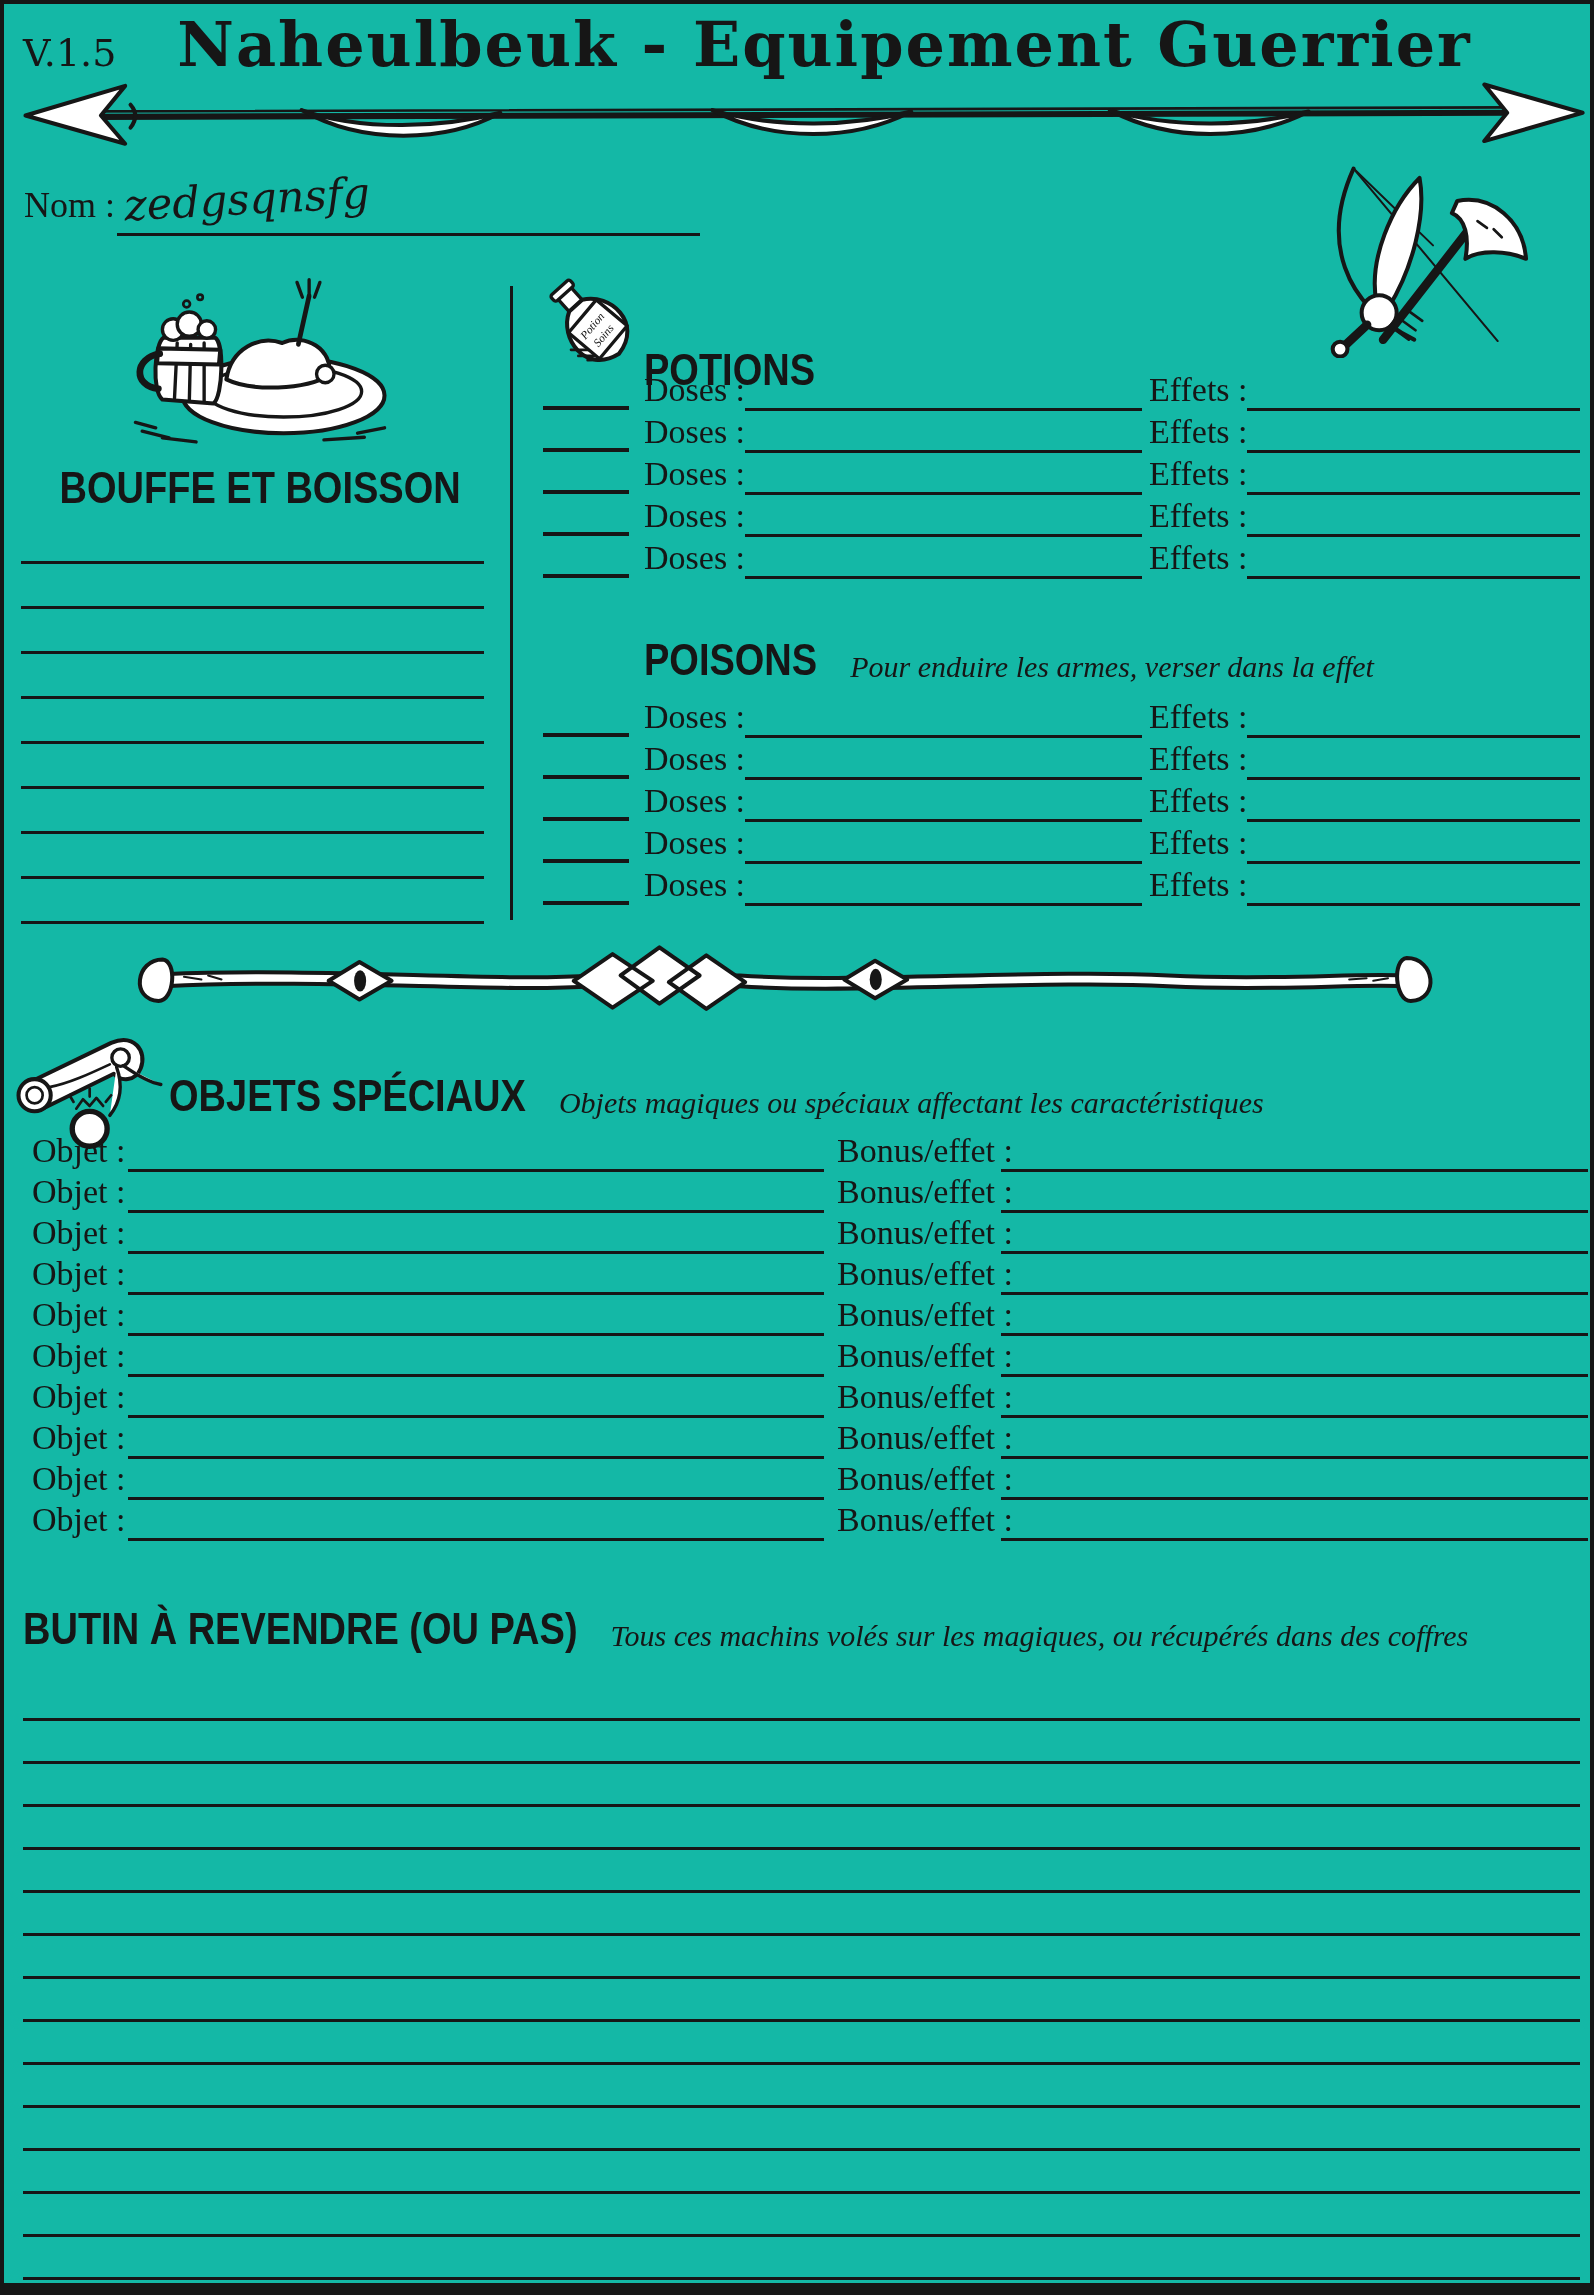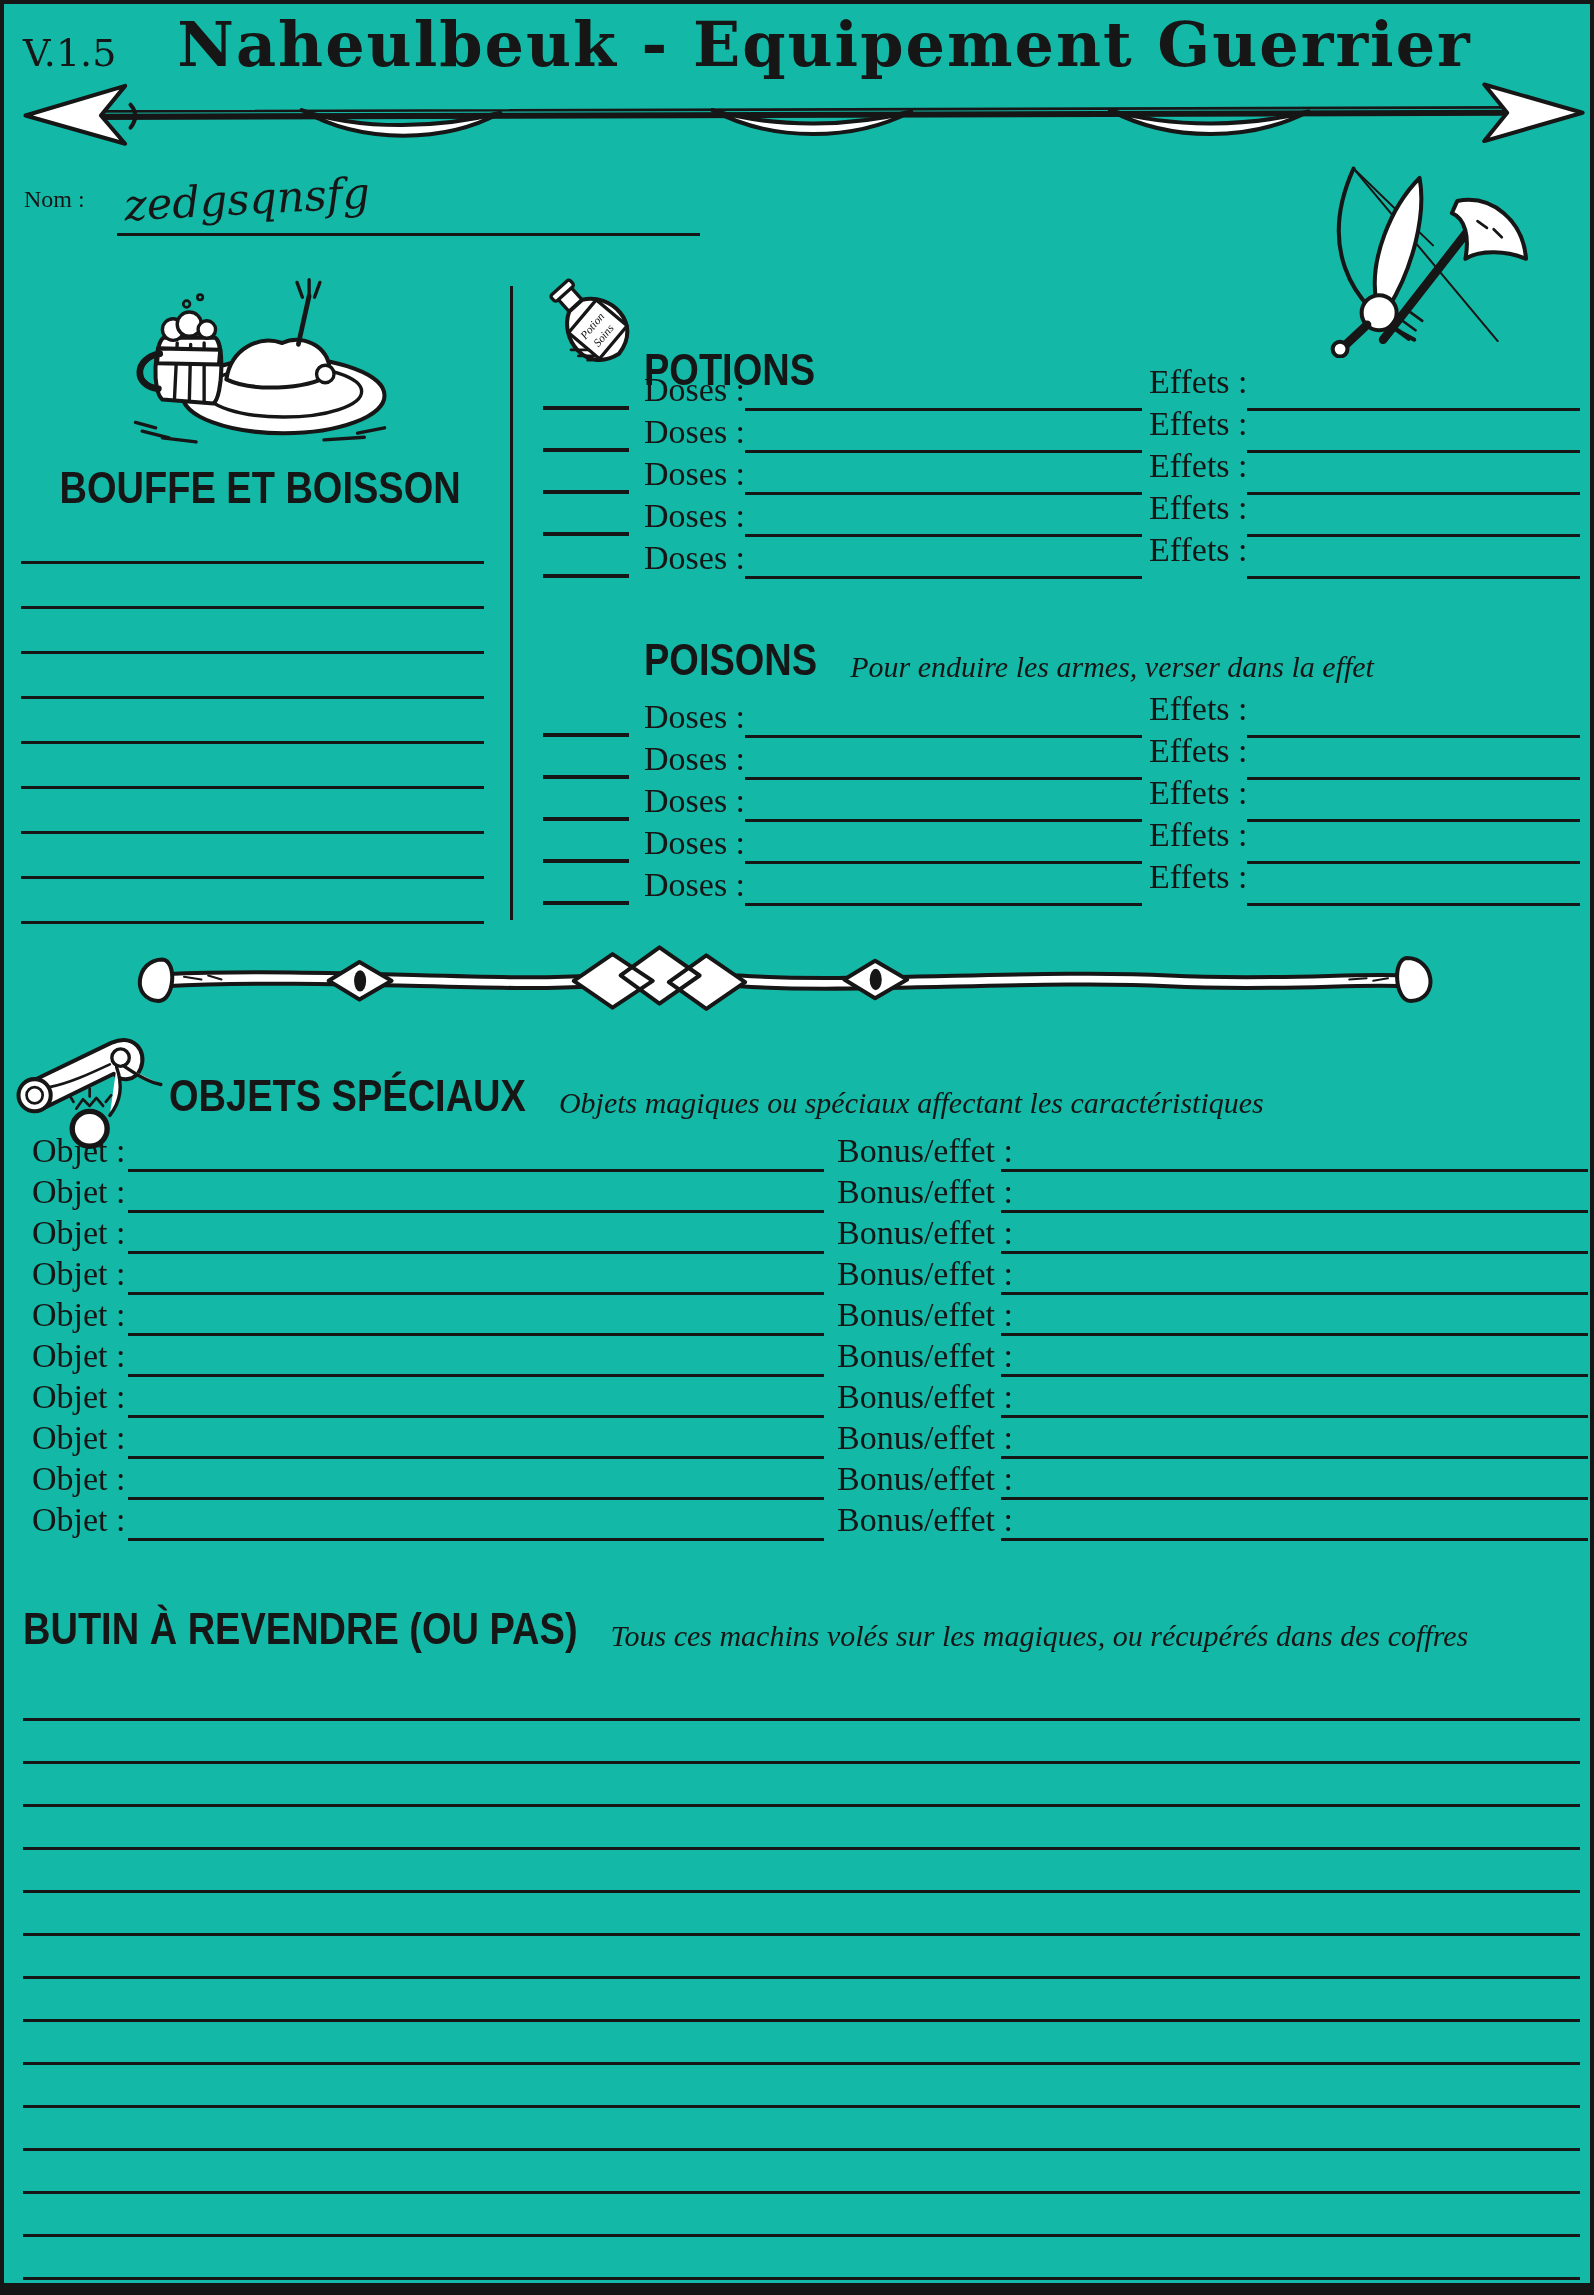--- a/index.html
+++ b/index.html
@@ -50,21 +50,21 @@
   .head-row{display:flex;align-items:baseline;gap:33px;}
   .label{
     font-family:"Liberation Serif",serif;
     font-size:34px;
     line-height:1;
     white-space:nowrap;
   }
   .rule{position:absolute;height:3.4px;background:#161616;}
   .vdivider{left:506px;top:282px;width:3.4px;height:634px;background:#161616;}
   
-  .nom-label{left:20px;top:183px;font-size:24px;}
+  .nom-label{left:20px;top:183px;font-size:36px;}
   .nom-value{
     left:120px;top:170px;
     font-family:"DejaVu Serif",serif;
     font-style:italic;
     font-size:43px;
     transform:rotate(-3deg);
   }
   .nom-line{left:113px;top:229px;width:583px;height:3.4px;}
   
   .bouffe-heading{left:23.6px;top:467px;width:465px;text-align:center;transform-origin:center bottom;}
@@ -72,21 +72,21 @@
   .bouffe-item{position:relative;height:45px;}
   .bouffe-item .rule{left:17px;width:463px;bottom:0;}
   
   .dose-rows{left:0;width:100%;}
   .potions-rows{top:365px;}
   .poisons-rows{top:692px;}
   .dose-row{position:relative;height:42px;padding-left:14px;}
   .dose-row .stub{left:539px;width:86px;bottom:1.3px;}
   .dose-row .doses{position:absolute;left:640px;bottom:4px;}
   .dose-row .dose-line{left:741px;width:397px;bottom:0;}
-  .dose-row .effets{position:absolute;left:1145px;bottom:12px;}
+  .dose-row .effets{position:absolute;left:1145px;bottom:4px;}
   .dose-row .effect-line{left:1243px;width:333px;bottom:0;}
   .potions-heading{left:640px;top:349px;}
   .poisons-head{left:640px;top:639px;}
   
   .objets-head{left:165px;top:1075px;}
   .objets-rows{left:8px;top:1127px;width:100%;text-decoration:underline;}
   .objet-row{position:relative;height:41px;}
   .objet-row .objet-label{position:absolute;left:20px;bottom:4px;}
   .objet-row .objet-line{left:116px;width:696px;bottom:0;}
   .objet-row .bonus-label{position:absolute;left:825px;bottom:4px;}

